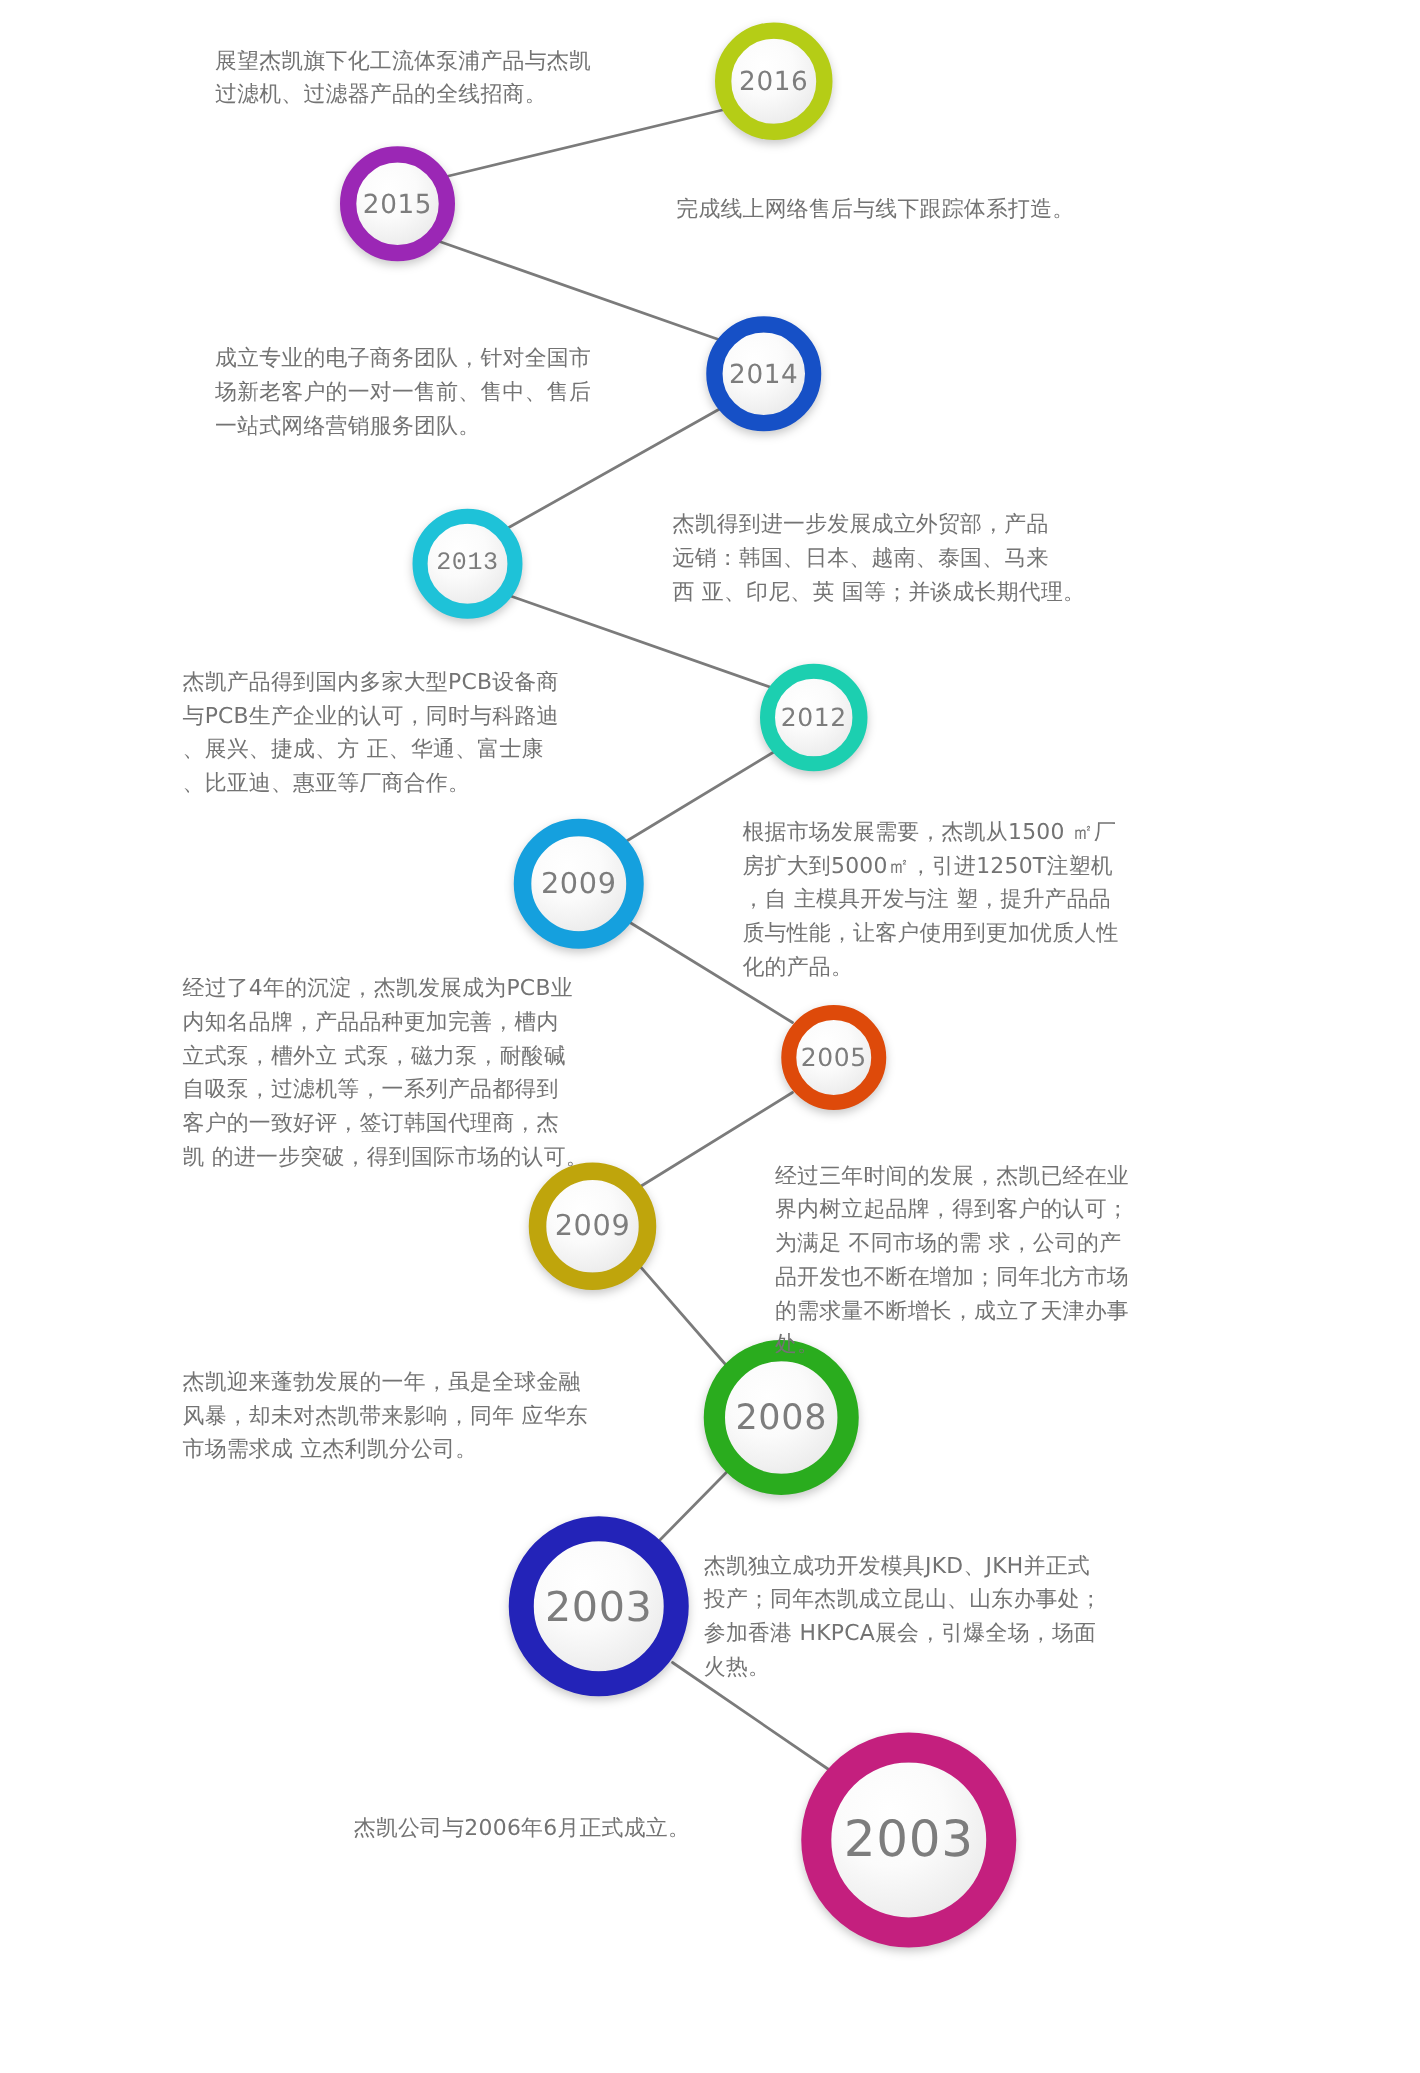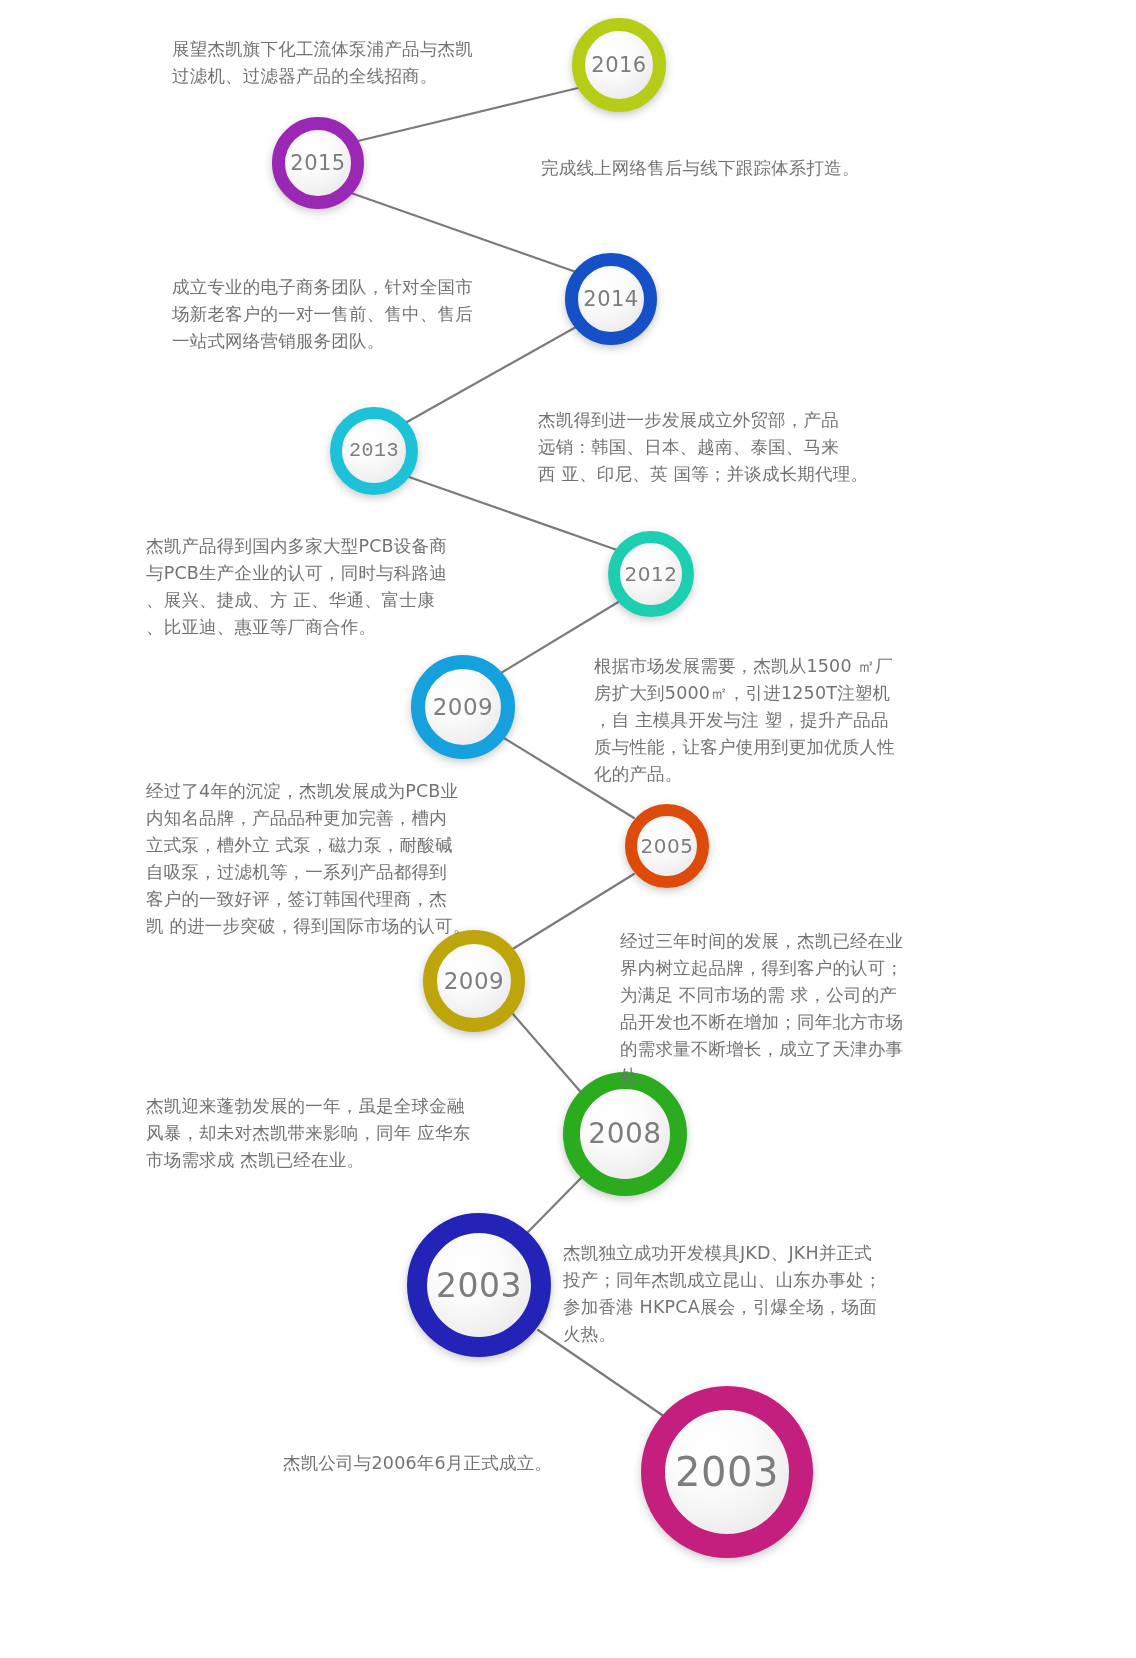--- a/index.html
+++ b/index.html
@@ -133,21 +133,21 @@
 客户的一致好评，签订韩国代理商，杰
 凯 的进一步突破，得到国际市场的认可。</div>
       <div class="desc left-align" style="left: 620px; top: 928px; width: 400px;">经过三年时间的发展，杰凯已经在业
 界内树立起品牌，得到客户的认可；
 为满足 不同市场的需 求，公司的产
 品开发也不断在增加；同年北方市场
 的需求量不断增长，成立了天津办事
 处。</div>
       <div class="desc left-align" style="left: 146px; top: 1093px; width: 370px;">杰凯迎来蓬勃发展的一年，虽是全球金融
 风暴，却未对杰凯带来影响，同年 应华东
-市场需求成 杰凯已经在业。</div>
+市场需求成 立杰利凯分公司。</div>
       <div class="desc left-align" style="left: 563px; top: 1240px; width: 410px;">杰凯独立成功开发模具JKD、JKH并正式
 投产；同年杰凯成立昆山、山东办事处；
 参加香港 HKPCA展会，引爆全场，场面
 火热。</div>
       <div class="desc left-align" style="left: 283px; top: 1450px; width: 330px;">杰凯公司与2006年6月正式成立。</div>
     </div>
 
 </div>
 
 </body></html>

